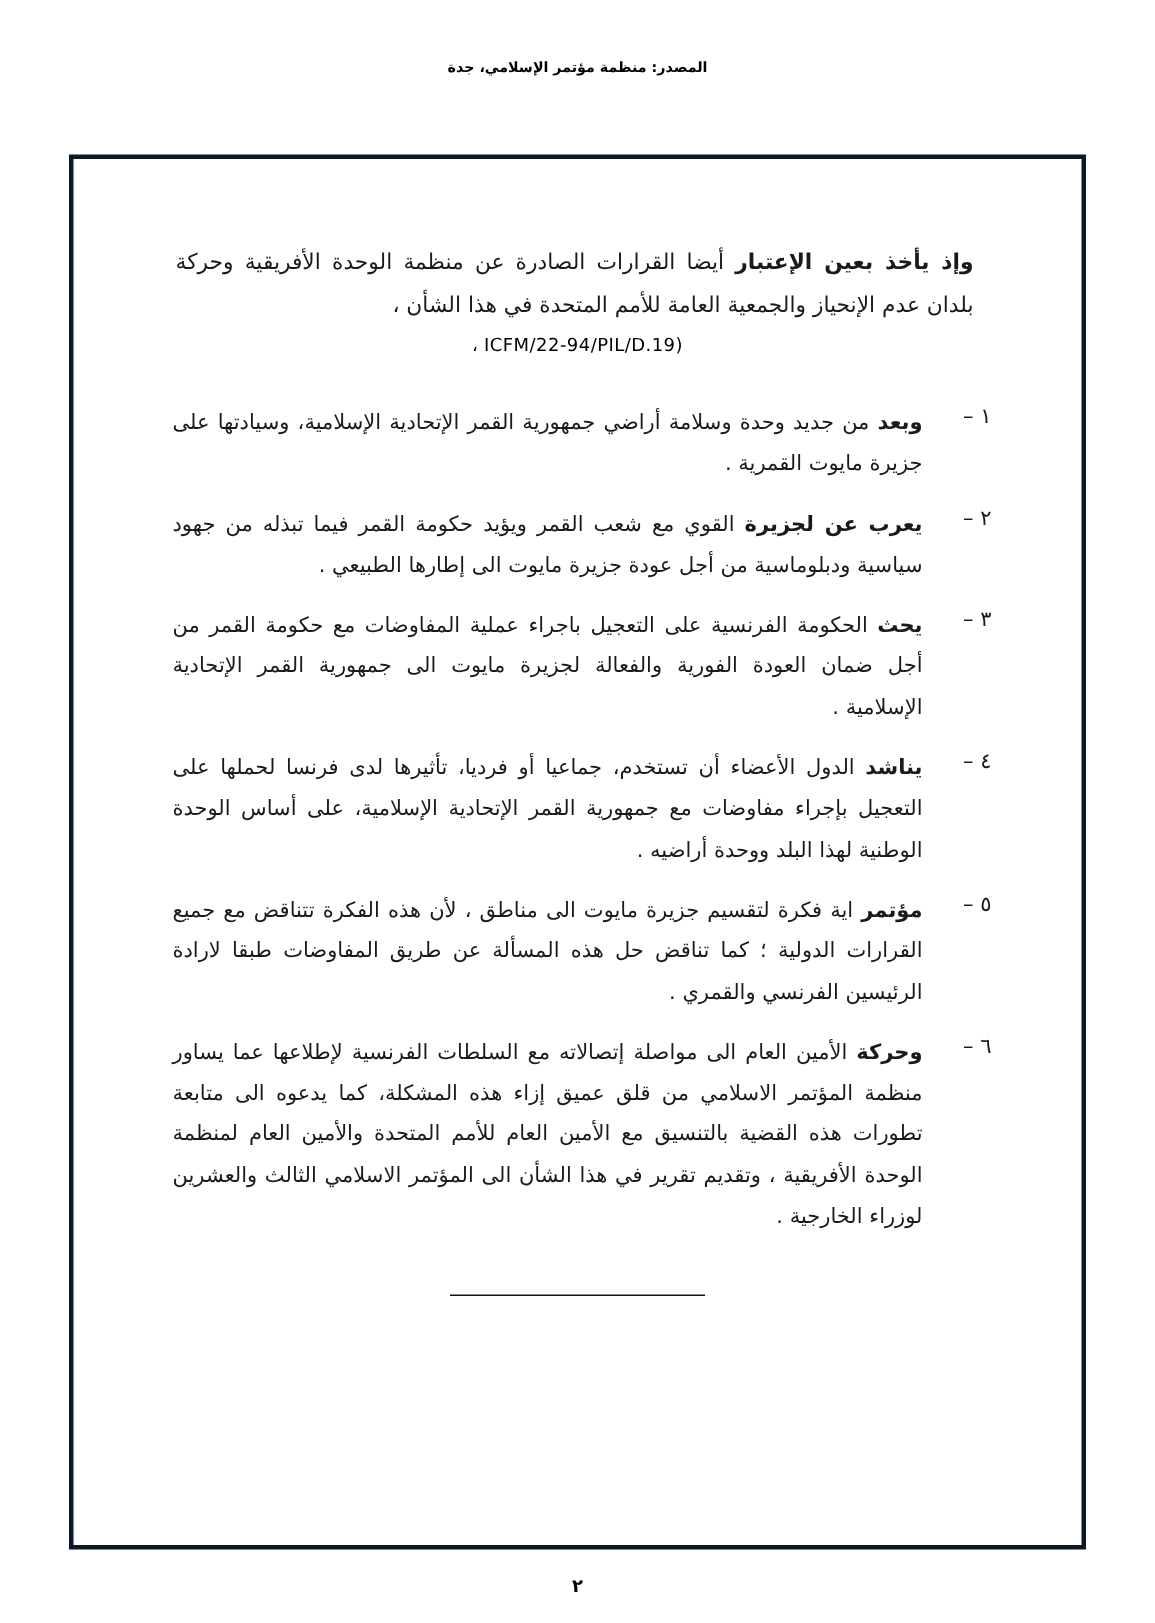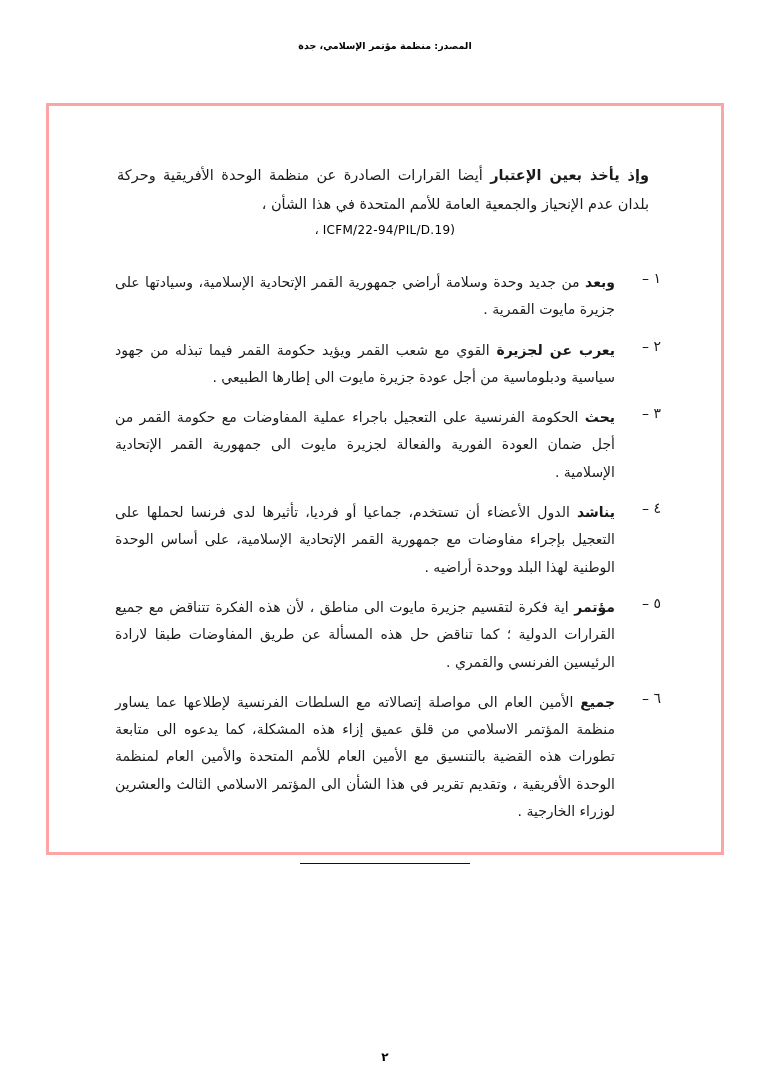--- a/index.html
+++ b/index.html
@@ -38,22 +38,22 @@
     font-weight: bold;
     color: #000;
     direction: rtl;
     margin-top: 6px;
   }
   .frame {
     position: absolute;
     top: 103px;
     right: 46px;
     left: 46px;
-    height: 752px;
-    border: 3px solid #fca5a5;
+    height: 930px;
+    border: 3px solid #0f172a;
     box-sizing: border-box;
   }
   .frame-inner {
     position: absolute;
     top: 55px;
     right: 60px;
     left: 60px;
     bottom: 20px;
     direction: rtl;
   }
@@ -161,21 +161,21 @@
         <li class="clause">
           <div class="clause-num">٤  –</div>
           <div class="clause-text"><span class="lead">يناشد</span> الدول الأعضاء أن تستخدم، جماعيا أو فرديا، تأثيرها لدى فرنسا لحملها على التعجيل بإجراء مفاوضات مع جمهورية القمر الإتحادية الإسلامية، على أساس الوحدة الوطنية لهذا البلد ووحدة أراضيه .</div>
         </li>
         <li class="clause">
           <div class="clause-num">٥  –</div>
           <div class="clause-text"><span class="lead">مؤتمر</span> اية فكرة لتقسيم جزيرة مايوت الى مناطق ، لأن هذه الفكرة تتناقض مع جميع القرارات الدولية ؛ كما تناقض حل هذه المسألة عن طريق المفاوضات طبقا لارادة الرئيسين الفرنسي والقمري .</div>
         </li>
         <li class="clause">
           <div class="clause-num">٦  –</div>
-          <div class="clause-text"><span class="lead">جميع</span> الأمين العام الى مواصلة إتصالاته مع السلطات الفرنسية لإطلاعها عما يساور منظمة المؤتمر الاسلامي من قلق عميق إزاء هذه المشكلة، كما يدعوه الى متابعة تطورات هذه القضية بالتنسيق مع الأمين العام للأمم المتحدة والأمين العام لمنظمة الوحدة الأفريقية ، وتقديم تقرير في هذا الشأن الى المؤتمر الاسلامي الثالث والعشرين لوزراء الخارجية .</div>
+          <div class="clause-text"><span class="lead">وحركة</span> الأمين العام الى مواصلة إتصالاته مع السلطات الفرنسية لإطلاعها عما يساور منظمة المؤتمر الاسلامي من قلق عميق إزاء هذه المشكلة، كما يدعوه الى متابعة تطورات هذه القضية بالتنسيق مع الأمين العام للأمم المتحدة والأمين العام لمنظمة الوحدة الأفريقية ، وتقديم تقرير في هذا الشأن الى المؤتمر الاسلامي الثالث والعشرين لوزراء الخارجية .</div>
         </li>
       </ul>
 
       <div class="rule"></div>
 
     </div>
   </div>
 
   <div class="page-number">٢</div>
 

